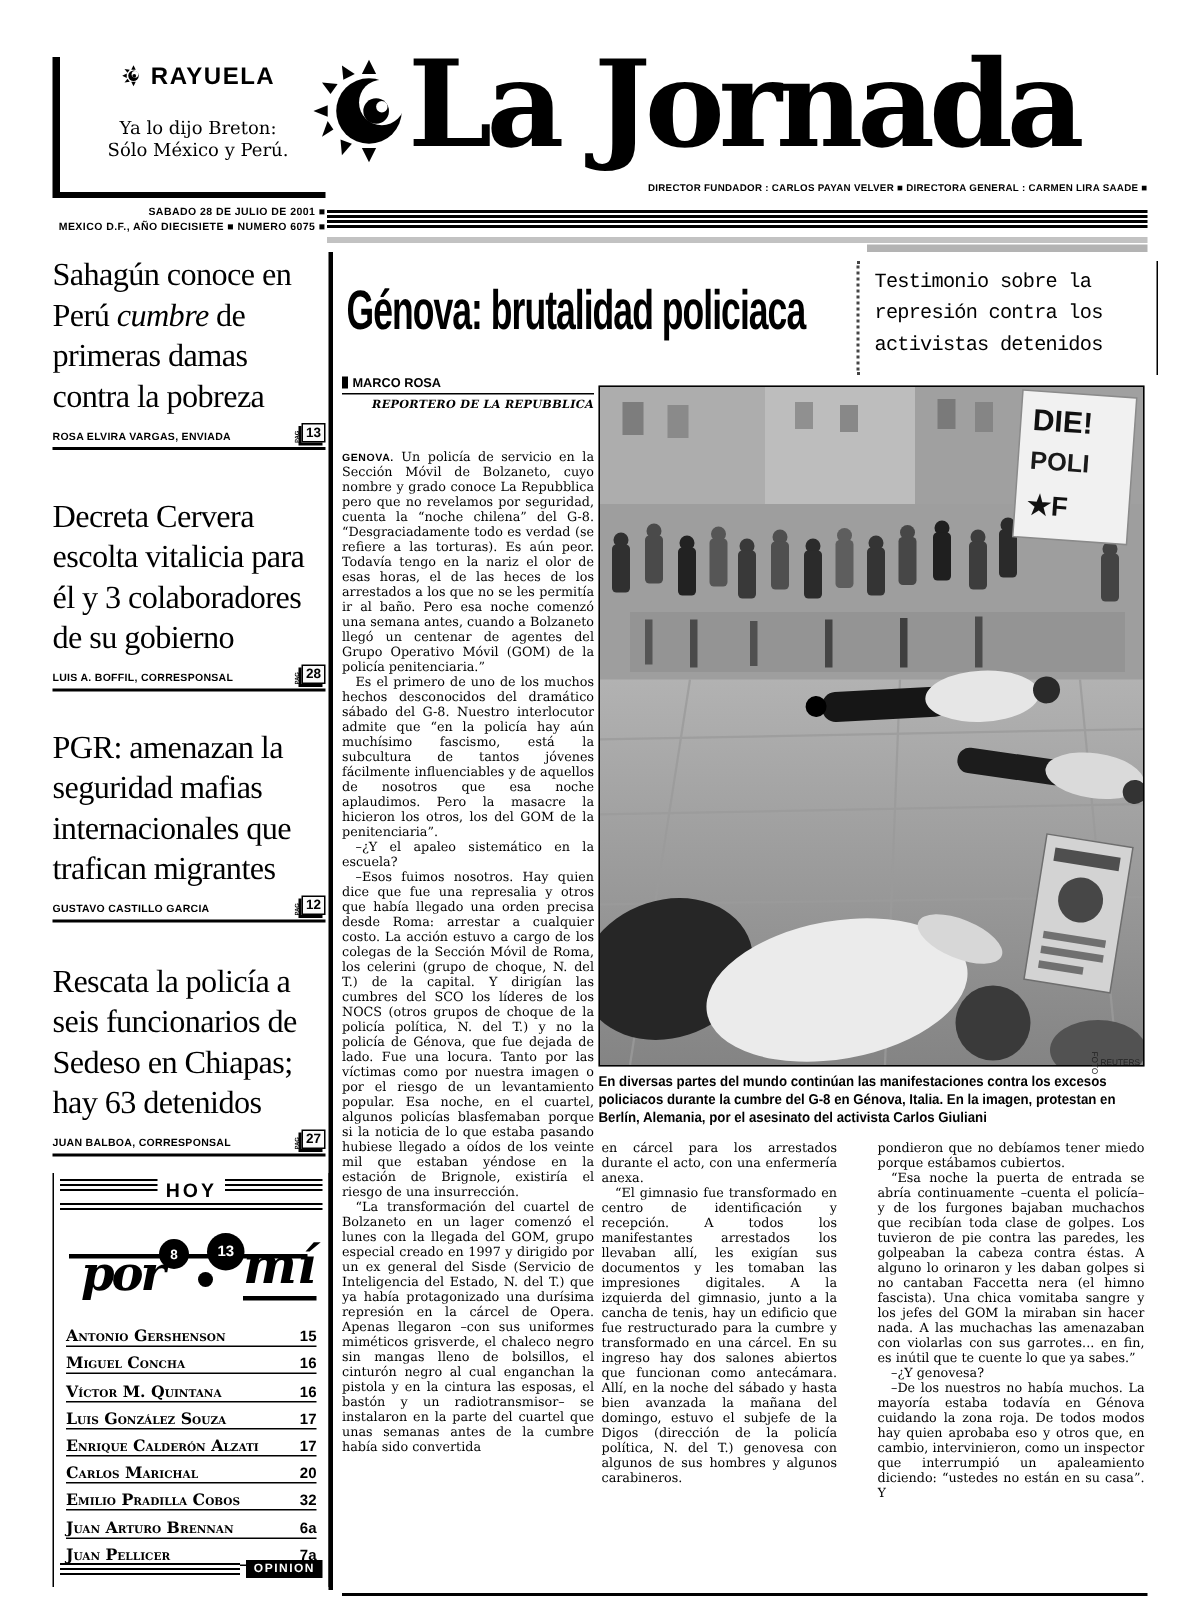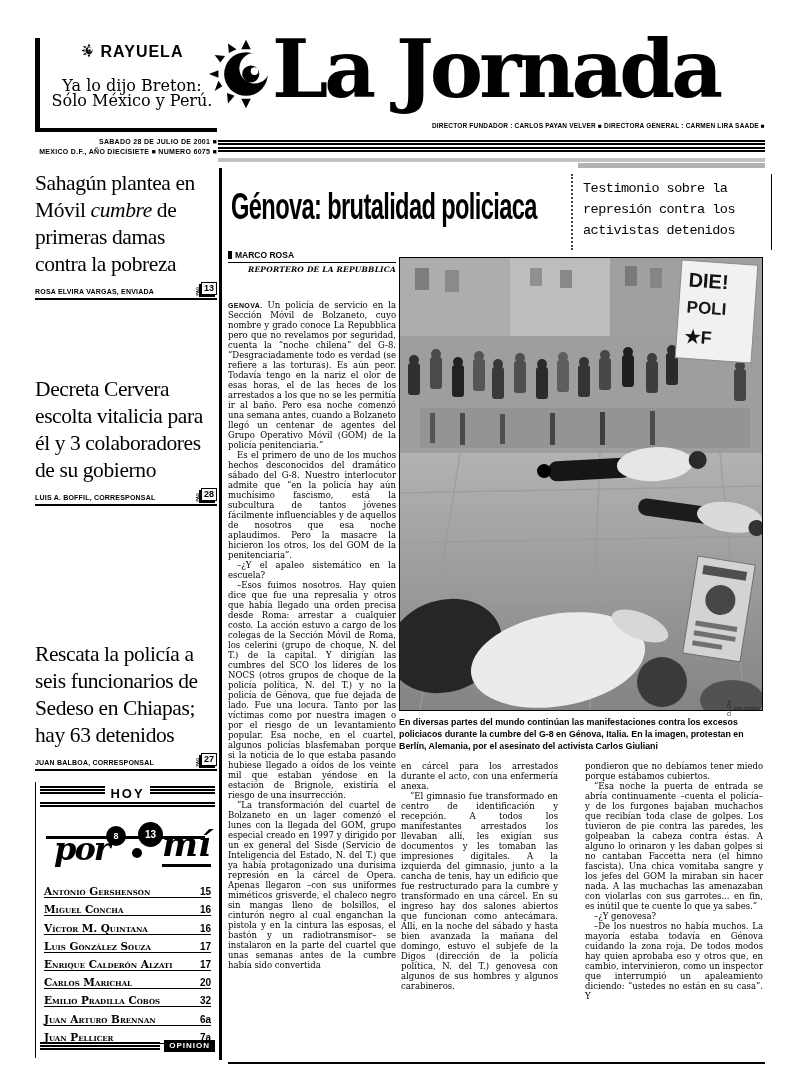--- a/index.html
+++ b/index.html
@@ -4,21 +4,21 @@
 <style>
   html,body{margin:0;padding:0;background:#e9e9e9;}
   .page{position:relative;width:792px;height:1080px;background:#fff;margin:0 auto;
         font-family:"DejaVu Serif",serif;color:#000;overflow:hidden;}
   .abs{position:absolute;}
 
   
   .ray-bar{left:35px;top:38px;width:5px;height:94px;background:#000;}
   .ray-head{left:48px;top:42px;width:168px;height:20px;display:flex;align-items:center;justify-content:center;gap:5px;}
   .ray-title{font:bold 16px "Liberation Sans",sans-serif;letter-spacing:1px;}
-  .ray-text{left:48px;top:78px;width:168px;text-align:center;font-size:16px;line-height:15px;}
+  .ray-text{left:48px;top:78px;width:168px;text-align:center;font-size:12px;line-height:15px;}
   .ray-rule{left:40px;top:128px;width:177px;height:4px;background:#000;}
   .dateline{left:35px;top:137px;width:182px;text-align:right;font:bold 7px/10px "Liberation Sans",sans-serif;letter-spacing:.3px;}
   .mast-title{left:272px;top:26px;font:bold 80px/86px "DejaVu Serif",serif;letter-spacing:-4px;white-space:nowrap;}
   .directors{left:300px;top:122px;width:465px;text-align:right;font:bold 6.5px "Liberation Sans",sans-serif;letter-spacing:.2px;}
   .mast-stripes{left:218px;top:140px;width:547px;height:13px;
     background:repeating-linear-gradient(#000 0 2px,#fff 2px 3.4px);}
   .gray-band{left:218px;top:158px;width:547px;height:4px;background:#c2c2c2;}
 
   
   .story{left:35px;width:182px;height:130px;}
@@ -134,41 +134,51 @@
       <circle cx="45" cy="40" r="9" fill="#000"></circle>
       <circle cx="49" cy="37" r="4" fill="#fff"></circle>
     </svg>
   </div>
   <div class="abs mast-title">La Jornada</div>
   <div class="abs directors">DIRECTOR FUNDADOR : CARLOS PAYAN VELVER ■ DIRECTORA GENERAL : CARMEN LIRA SAADE ■</div>
   <div class="abs mast-stripes"></div>
   <div class="abs gray-band"></div>
 
   <div class="abs story" style="top:170px;">
-    <h2><span>Sahagún plantea en Móvil </span><span class="it">cumbre</span><span> de primeras damas contra la pobreza</span></h2>
+    <h2><span>Sahagún conoce en Perú </span><span class="it">cumbre</span><span> de primeras damas contra la pobreza</span></h2>
     <div class="byrow">
       <span class="byline">ROSA ELVIRA VARGAS, ENVIADA</span>
       <span class="pgbox">
           <span class="pgtag">PAG</span>
           <span class="pgnum">13</span>
         </span>
     </div>
   </div>
 
-  <div class="abs story" style="top:331px;margin-top:45px;">
+  <div class="abs story" style="top:331px;">
     <h2><span>Decreta Cervera escolta vitalicia para él y 3 colaboradores de su gobierno</span><span class="it"></span><span></span></h2>
     <div class="byrow">
       <span class="byline">LUIS A. BOFFIL, CORRESPONSAL</span>
       <span class="pgbox">
           <span class="pgtag">PAG</span>
           <span class="pgnum">28</span>
         </span>
     </div>
   </div>
 
+  <div class="abs story" style="top:485px;">
+    <h2><span>PGR: amenazan la seguridad mafias internacionales que trafican migrantes</span><span class="it"></span><span></span></h2>
+    <div class="byrow">
+      <span class="byline">GUSTAVO CASTILLO GARCIA</span>
+      <span class="pgbox">
+          <span class="pgtag">PAG</span>
+          <span class="pgnum">12</span>
+        </span>
+    </div>
+  </div>
 
   <div class="abs story" style="top:641px;">
     <h2><span>Rescata la policía a seis funcionarios de Sedeso en Chiapas; hay 63 detenidos</span><span class="it"></span><span></span></h2>
     <div class="byrow">
       <span class="byline">JUAN BALBOA, CORRESPONSAL</span>
       <span class="pgbox">
           <span class="pgtag">PAG</span>
           <span class="pgnum">27</span>
         </span>
     </div>

